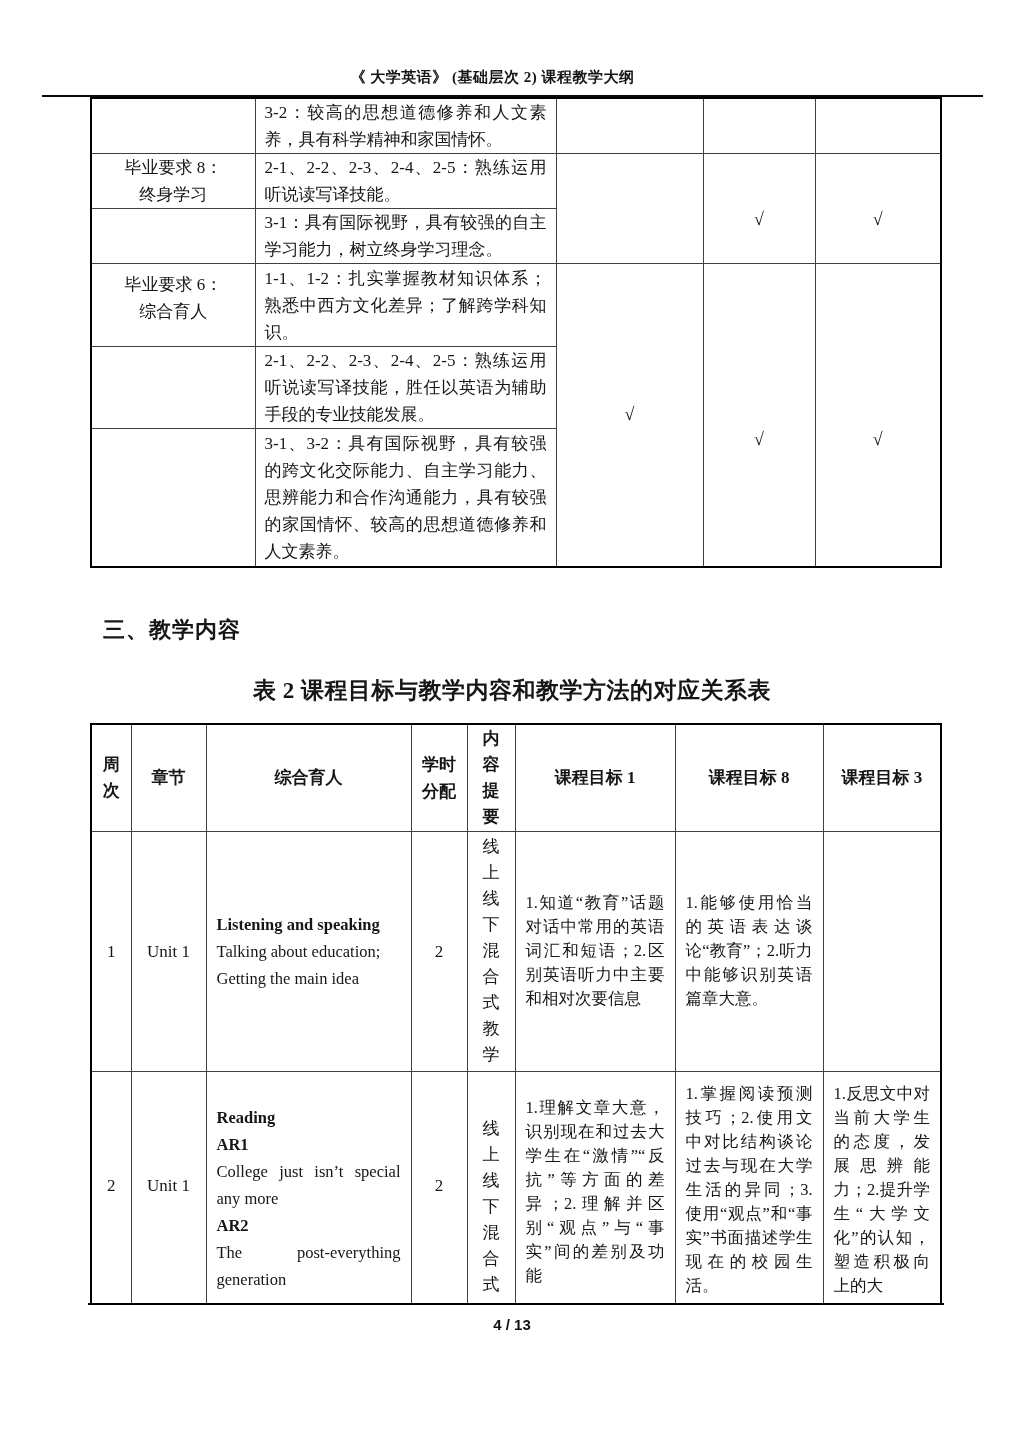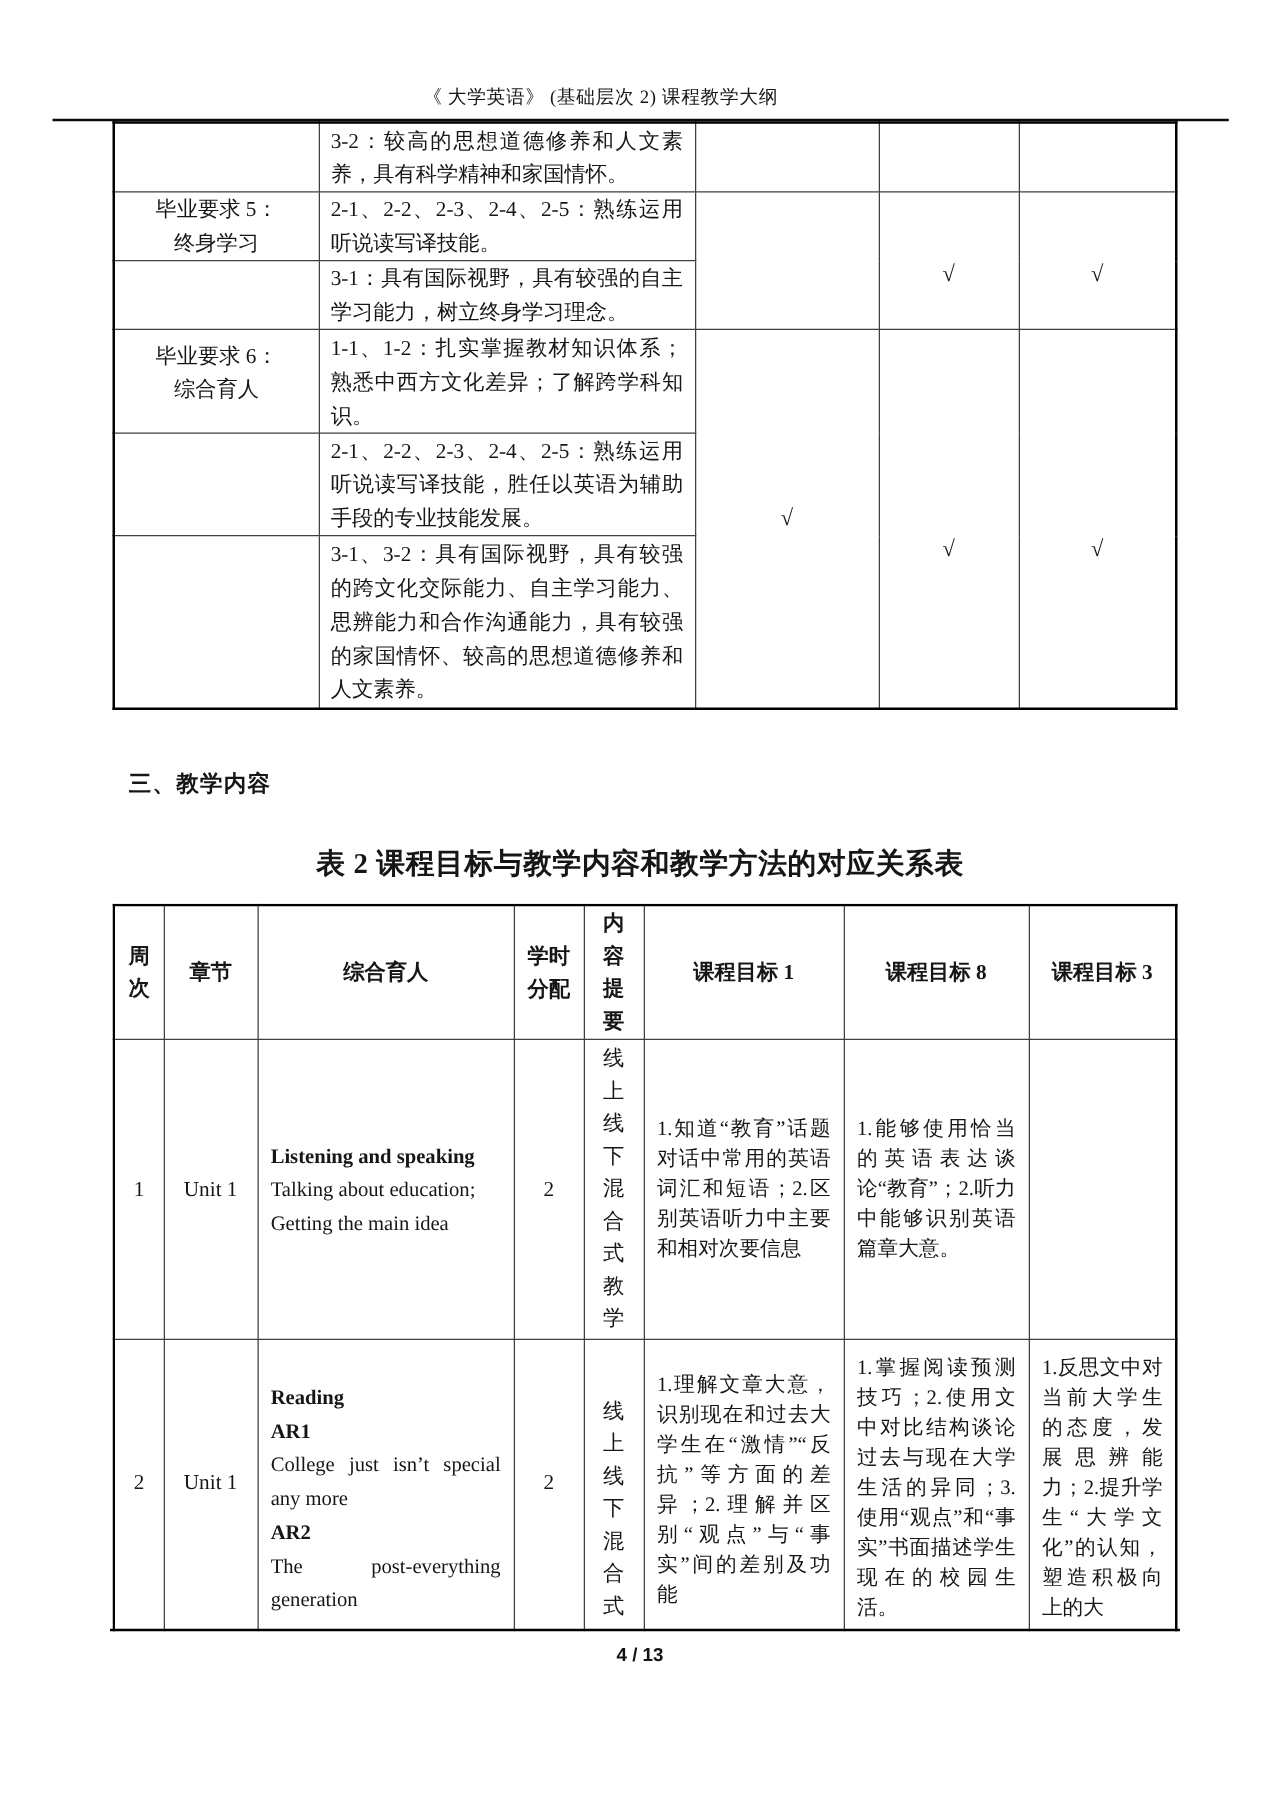--- a/index.html
+++ b/index.html
@@ -4,40 +4,40 @@
 <style>
   html,body{margin:0;padding:0;background:#e8e8e8;}
   #page{
     position:relative;width:1024px;height:1447px;background:#ffffff;
     margin:0 auto;overflow:hidden;
     font-family:"Liberation Serif","DejaVu Serif",serif;color:#161616;
   }
   .abs{position:absolute;}
 
   
-  #hdr{top:68px;left:0;width:961px;text-align:center;font-size:15px;letter-spacing:.5px;}
+  #hdr{top:68px;left:12px;width:961px;text-align:center;font-size:15px;letter-spacing:.5px;font-weight:bold;}
   #hdr-rule{top:95px;left:42px;width:941px;height:2px;background:#0a0a0a;}
 
   
   table{border-collapse:collapse;table-layout:fixed;}
   td{border:1px solid #3f3f3f;vertical-align:middle;font-size:17px;line-height:27px;
      padding:0;overflow:hidden;}
   .outer{border:2px solid #000;}
 
   #req-table{top:97px;left:90px;}
   #req-table table{width:852px;}
   td.lbl{text-align:center;}
   td.desc{text-align:justify;padding:0 9px;}
   td.chk{text-align:center;font-size:18px;}
   td.pt22{padding-top:22px;}
   td.pt50{padding-top:50px;}
   td.vt6{vertical-align:top;padding-top:7px;}
 
   
-  #sec-head{top:615px;left:103px;font-size:18px;font-weight:bold;letter-spacing:1px;}
+  #sec-head{top:615px;left:103px;font-size:22px;font-weight:bold;letter-spacing:1px;}
   #tbl-title{top:675px;left:0;width:1024px;text-align:center;font-size:23px;font-weight:bold;letter-spacing:.5px;}
 
   
   #content-wrap{top:723px;left:90px;width:854px;height:582px;overflow:hidden;}
   #content-table{width:852px;}
   #content-table td.hd{font-weight:bold;text-align:center;}
   .vcol{width:1.15em;margin:0 auto;word-break:break-all;line-height:26px;text-align:center;}
   td.summary{padding:0 10px;text-align:left;font-size:16.5px;}
   td.goal{padding:2px 10px;text-align:justify;font-size:16.5px;line-height:24px;}
   td.num{text-align:center;}
@@ -76,21 +76,21 @@
       <tbody>
           <tr style="height:55px">
         <td class="lbl"></td>
         <td class="desc">3-2：较高的思想道德修养和人文素养，具有科学精神和家国情怀。</td>
         <td class="chk"></td>
         <td class="chk"></td>
         <td class="chk"></td>
       </tr>
       <tr style="height:55px">
         <td class="lbl">
-              <div>毕业要求 5：</div>
+              <div>毕业要求 8：</div>
               <div>终身学习</div>
             </td>
         <td class="desc">2-1、2-2、2-3、2-4、2-5：熟练运用听说读写译技能。</td>
         <td class="chk" rowspan="2"></td>
         <td class="chk pt22" rowspan="2">√</td>
         <td class="chk pt22" rowspan="2">√</td>
       </tr>
       <tr style="height:55px">
         <td class="lbl"></td>
         <td class="desc">3-1：具有国际视野，具有较强的自主学习能力，树立终身学习理念。</td>

